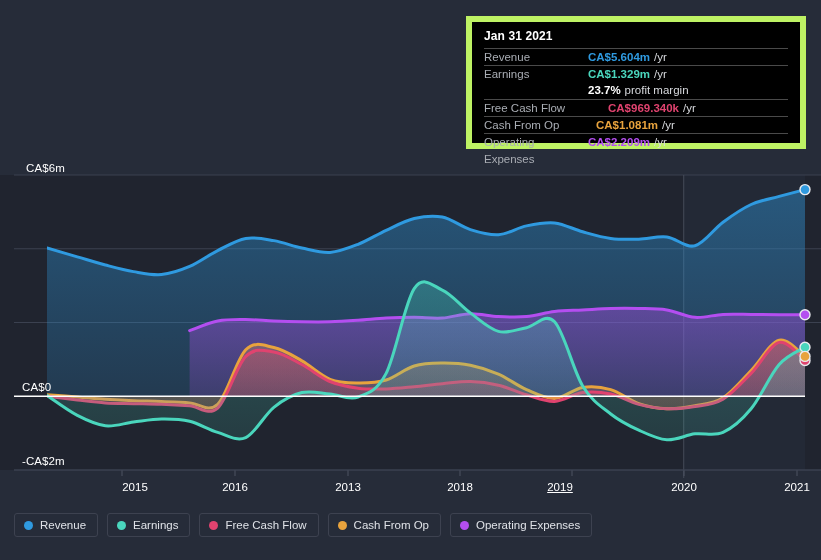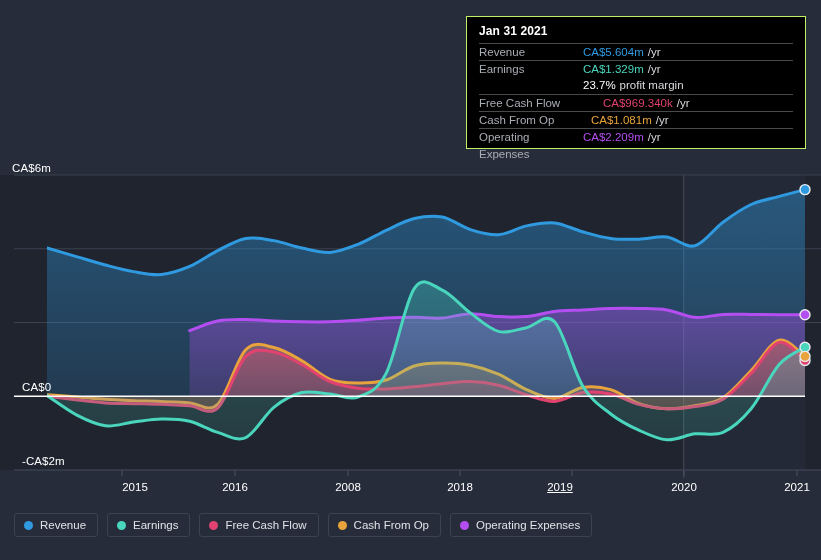--- a/index.html
+++ b/index.html
@@ -20,35 +20,35 @@
     letter-spacing: .1px; white-space: nowrap;
   }
   .xlabel {
     position: absolute; color: #ffffff; font-size: 11.5px;
     transform: translateX(-50%); white-space: nowrap;
   }
 
   
   .tooltip {
     position: absolute; left: 466px; top: 16px; width: 340px; height: 133px;
-    background: #000000; border: 1px solid #bef264;
+    background: #000000; border: 6px solid #bef264;
     padding: 7px 12px 0 12px;
   }
   .tt-title {
     color: #ffffff; font-size: 12px; font-weight: bold;
     padding-bottom: 5px; letter-spacing: .1px;
   }
   .tt-row {
     display: flex; align-items: baseline;
     border-top: 1px solid #4a4a4a;
     height: 17px; font-size: 11.5px; line-height: 17px;
   }
   .tt-row.noline { border-top: none; }
   .tt-label { color: #a9adb4; width: 104px; flex: none; }
-  .tt-val { font-weight: normal; }
+  .tt-val { font-weight: bold; }
   .tt-unit { color: #d8dade; margin-left: 4px; font-weight: normal; }
 
   
   .legend {
     position: absolute; left: 14px; top: 513px;
     display: flex; gap: 9px;
   }
   .legend-item {
     display: flex; align-items: center; gap: 7px;
     border: 1px solid #3d4250; border-radius: 3px;
@@ -120,28 +120,28 @@
         <line x1="14" y1="396.25" x2="805" y2="396.25" stroke="#ffffff" stroke-width="1.6"></line>
         <circle cx="805" cy="189.6025" r="5" fill="#2f9ae0" stroke="#e9eaee" stroke-width="1.4"></circle>
         <circle cx="805" cy="347.243125" r="5" fill="#4ad6bd" stroke="#e9eaee" stroke-width="1.4"></circle>
         <circle cx="805" cy="360.518125" r="5" fill="#e0436f" stroke="#e9eaee" stroke-width="1.4"></circle>
         <circle cx="805" cy="356.38812500000006" r="5" fill="#e8a33d" stroke="#e9eaee" stroke-width="1.4"></circle>
         <circle cx="805" cy="314.79312500000003" r="5" fill="#b44ef0" stroke="#e9eaee" stroke-width="1.4"></circle>
       </svg>
   </div>
 
   <div id="y-labels">
-      <div class="ylabel" style="left: 12px; top: 162px;">CA$6m</div>
+      <div class="ylabel" style="left: 26px; top: 162px;">CA$6m</div>
       <div class="ylabel" style="left: 22px; top: 381px;">CA$0</div>
       <div class="ylabel" style="left: 22px; top: 455px;">-CA$2m</div>
     </div>
   <div id="x-labels">
       <div class="xlabel" style="left: 135px; top: 481px;">2015</div>
       <div class="xlabel" style="left: 235px; top: 481px;">2016</div>
-      <div class="xlabel" style="left: 348px; top: 481px;">2008</div>
+      <div class="xlabel" style="left: 348px; top: 481px;">2013</div>
       <div class="xlabel" style="left: 460px; top: 481px;">2018</div>
       <div class="xlabel" style="left: 560px; top: 481px; text-decoration: underline;">2019</div>
       <div class="xlabel" style="left: 684px; top: 481px;">2020</div>
       <div class="xlabel" style="left: 797px; top: 481px;">2021</div>
     </div>
 
   <div class="tooltip">
     <div class="tt-title">Jan 31 2021</div>
     <div id="tt-rows">
         <div class="tt-row">

